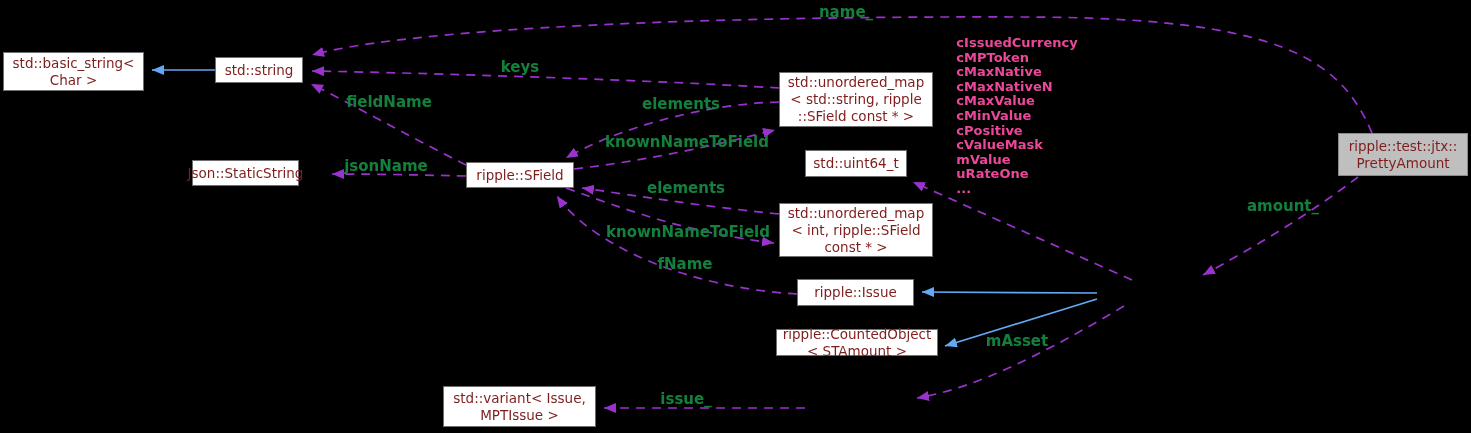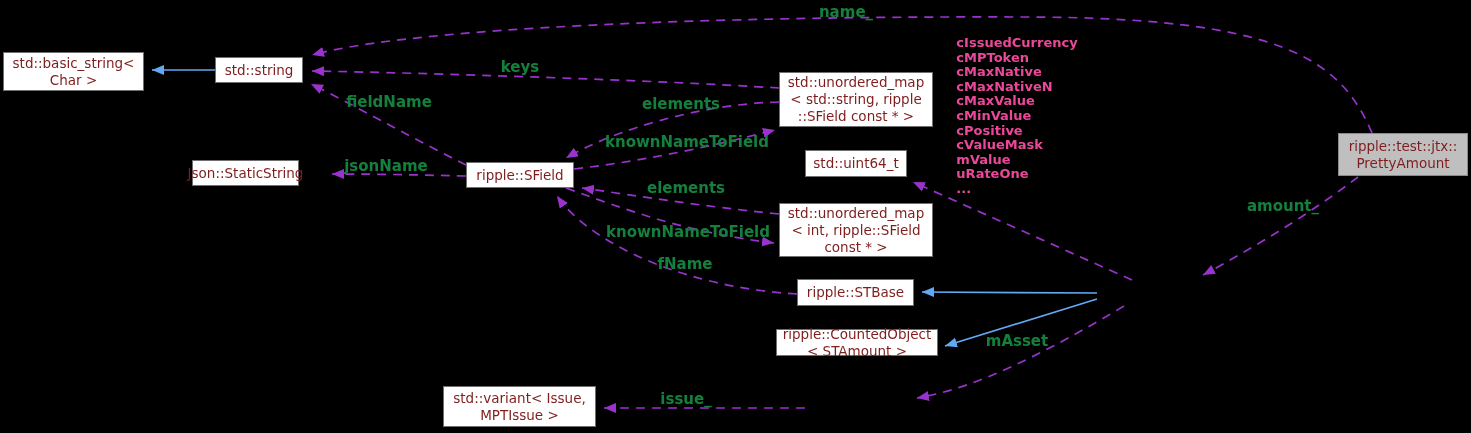--- a/index.html
+++ b/index.html
@@ -97,21 +97,21 @@
   <div class="node" style="left:779px;top:72px;width:154px;height:55px">std::unordered_map
 &lt; std::string, ripple
 ::SField const * &gt;</div>
 
   <div class="node" style="left:805px;top:150px;width:102px;height:27px">std::uint64_t</div>
 
   <div class="node" style="left:779px;top:203px;width:154px;height:54px">std::unordered_map
 &lt; int, ripple::SField
 const * &gt;</div>
 
-  <div class="node" style="left:797px;top:279px;width:117px;height:27px">ripple::STBase</div>
+  <div class="node" style="left:797px;top:279px;width:117px;height:27px">ripple::Issue</div>
 
   <div class="node" style="left:776px;top:329px;width:162px;height:27px">ripple::CountedObject
 &lt; STAmount &gt;</div>
 
 
   <div class="node" style="left:443px;top:386px;width:153px;height:41px">std::variant&lt; Issue,
 MPTIssue &gt;</div>
 
 
   <div class="node main" style="left:1338px;top:133px;width:130px;height:43px">ripple::test::jtx::

